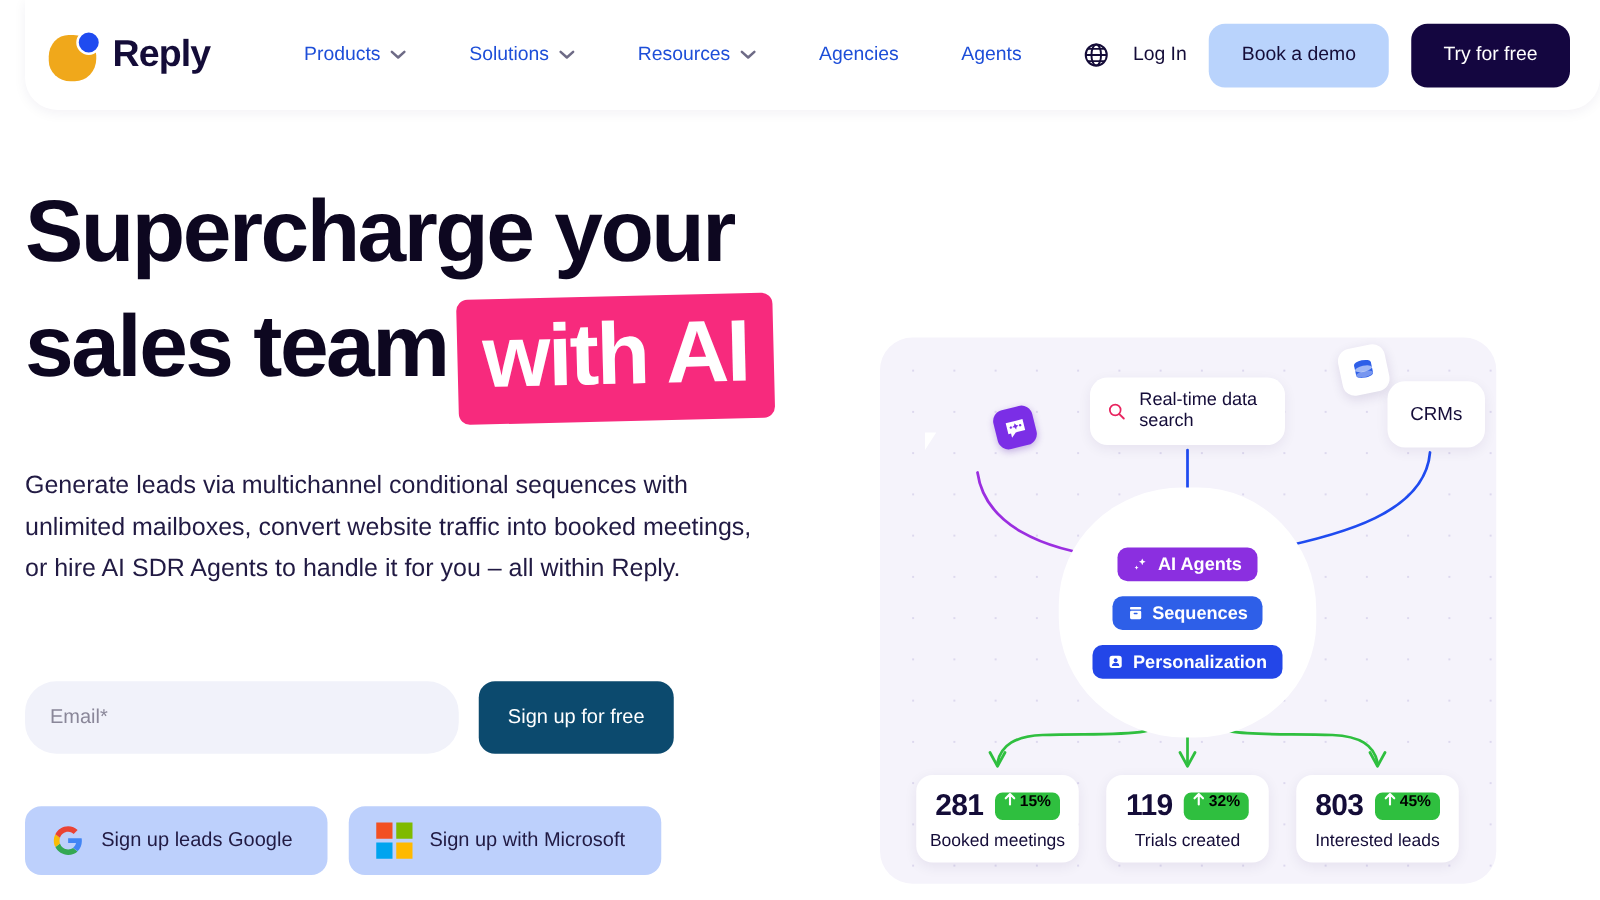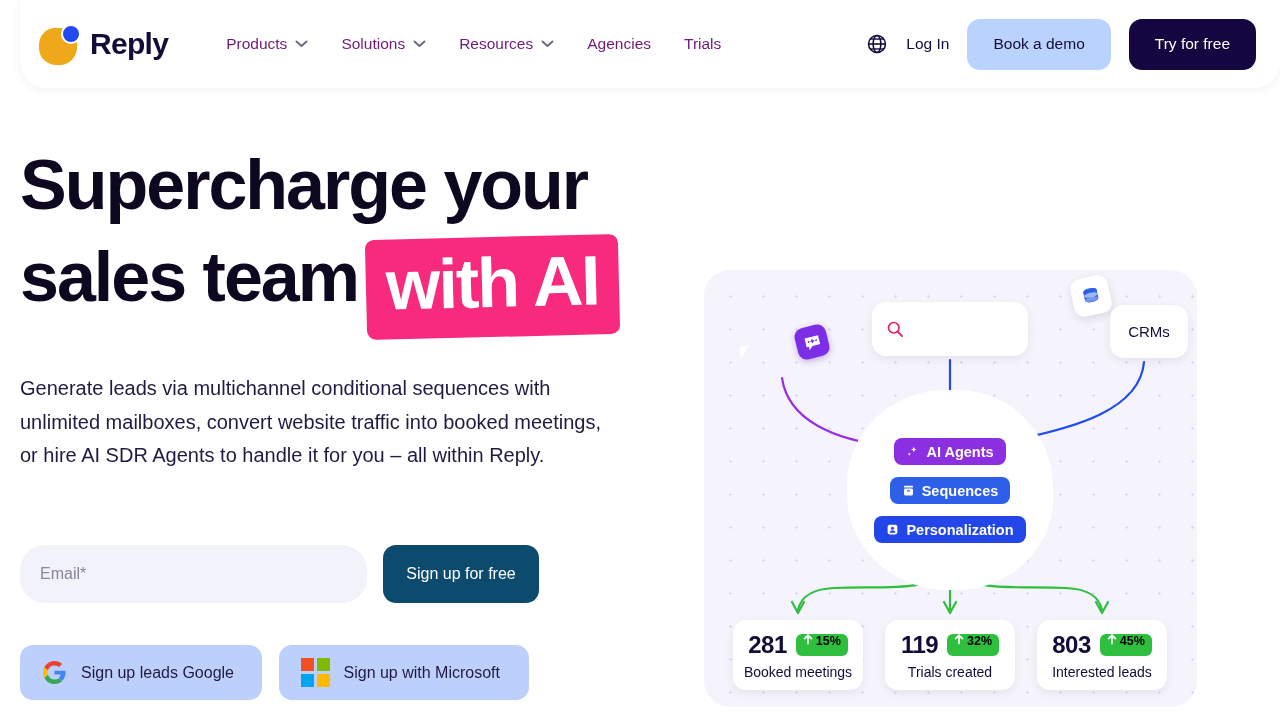--- a/index.html
+++ b/index.html
@@ -31,21 +31,21 @@
     background: #1f4bf0; border-radius: 50%;
     border: 2.5px solid #ffffff;
   }
   .brand-name {
     margin-left: 11px; font-size: 30px; font-weight: 700;
     color: #140c38; letter-spacing: -0.7px;
   }
   .nav { display: flex; align-items: center; margin-left: 58px; gap: 33px; }
   .nav-item {
     display: flex; align-items: center; gap: 8px;
-    font-size: 15.5px; color: #701a75; cursor: pointer; white-space: nowrap;
+    font-size: 15.5px; color: #1d4ed8; cursor: pointer; white-space: nowrap; margin-left: 17px;
   }
   .chev { display: block; }
   .header-right { margin-left: auto; display: flex; align-items: center; gap: 18px; margin-right: 24px; }
   .globe-btn { width: 22px; height: 22px; cursor: pointer; display:block; }
   .login-link { font-size: 15.5px; color: #140c38; cursor: pointer; font-weight: 500; }
   .btn-demo {
     background: #b9d3fc; color: #140c38; font-size: 15.5px; font-weight: 500;
     border: none; border-radius: 13px; padding: 0 26px; height: 51px;
     cursor: pointer; font-family: inherit;
   }
@@ -203,21 +203,21 @@
       <div class="nav-item">
         <span>Resources</span>
         <svg class="chev" width="13" height="8" viewBox="0 0 13 8">
             <path d="M1.5 1.5L6.5 6L11.5 1.5" stroke="#6e6b86" stroke-width="2" fill="none" stroke-linecap="round" stroke-linejoin="round"></path>
           </svg>
       </div>
       <div class="nav-item">
         <span>Agencies</span>
       </div>
       <div class="nav-item">
-        <span>Trials</span>
+        <span>Agents</span>
       </div>
     </div>
 
     <div class="header-right">
       <svg class="globe-btn" viewBox="0 0 24 24">
         <circle cx="12" cy="12" r="9.2" fill="none" stroke="#140c38" stroke-width="1.7"></circle>
         <ellipse cx="12" cy="12" rx="4.2" ry="9.2" fill="none" stroke="#140c38" stroke-width="1.7"></ellipse>
         <line x1="2.8" y1="12" x2="21.2" y2="12" stroke="#140c38" stroke-width="1.7"></line>
         <line x1="4.4" y1="6.6" x2="19.6" y2="6.6" stroke="#140c38" stroke-width="1.5"></line>
         <line x1="4.4" y1="17.4" x2="19.6" y2="17.4" stroke="#140c38" stroke-width="1.5"></line>
@@ -289,20 +289,21 @@
         <circle cx="6.6" cy="9.5" r="1.1" fill="#7b2ee6"></circle>
         <circle cx="15.6" cy="9.5" r="1.1" fill="#7b2ee6"></circle>
       </svg>
     </div>
 
     <div class="node n-search">
       <svg width="20" height="20" viewBox="0 0 24 24">
         <circle cx="10.5" cy="10.5" r="6.3" fill="none" stroke="#e8245f" stroke-width="2"></circle>
         <line x1="15.3" y1="15.3" x2="20.5" y2="20.5" stroke="#e8245f" stroke-width="2.2" stroke-linecap="round"></line>
       </svg>
+      <span class="search-text">Real-time data search</span>
     </div>
 
     <div class="crm-tile">
       <svg width="22" height="22" viewBox="0 0 24 24">
         <ellipse cx="12" cy="6.4" rx="7.5" ry="3" fill="#2e5fe8"></ellipse>
         <path d="M4.5 6.4v4.2c0 1.6 3.4 3 7.5 3s7.5-1.4 7.5-3V6.4" fill="#2e5fe8"></path>
         <path d="M4.5 11.6v4.2c0 1.6 3.4 3 7.5 3s7.5-1.4 7.5-3v-4.2" fill="#2e5fe8"></path>
         <ellipse cx="12" cy="10.9" rx="7.5" ry="2.6" fill="#ffffff" opacity="0.55"></ellipse>
         <ellipse cx="12" cy="15.6" rx="7.5" ry="2.6" fill="#ffffff" opacity="0.35"></ellipse>
       </svg>

